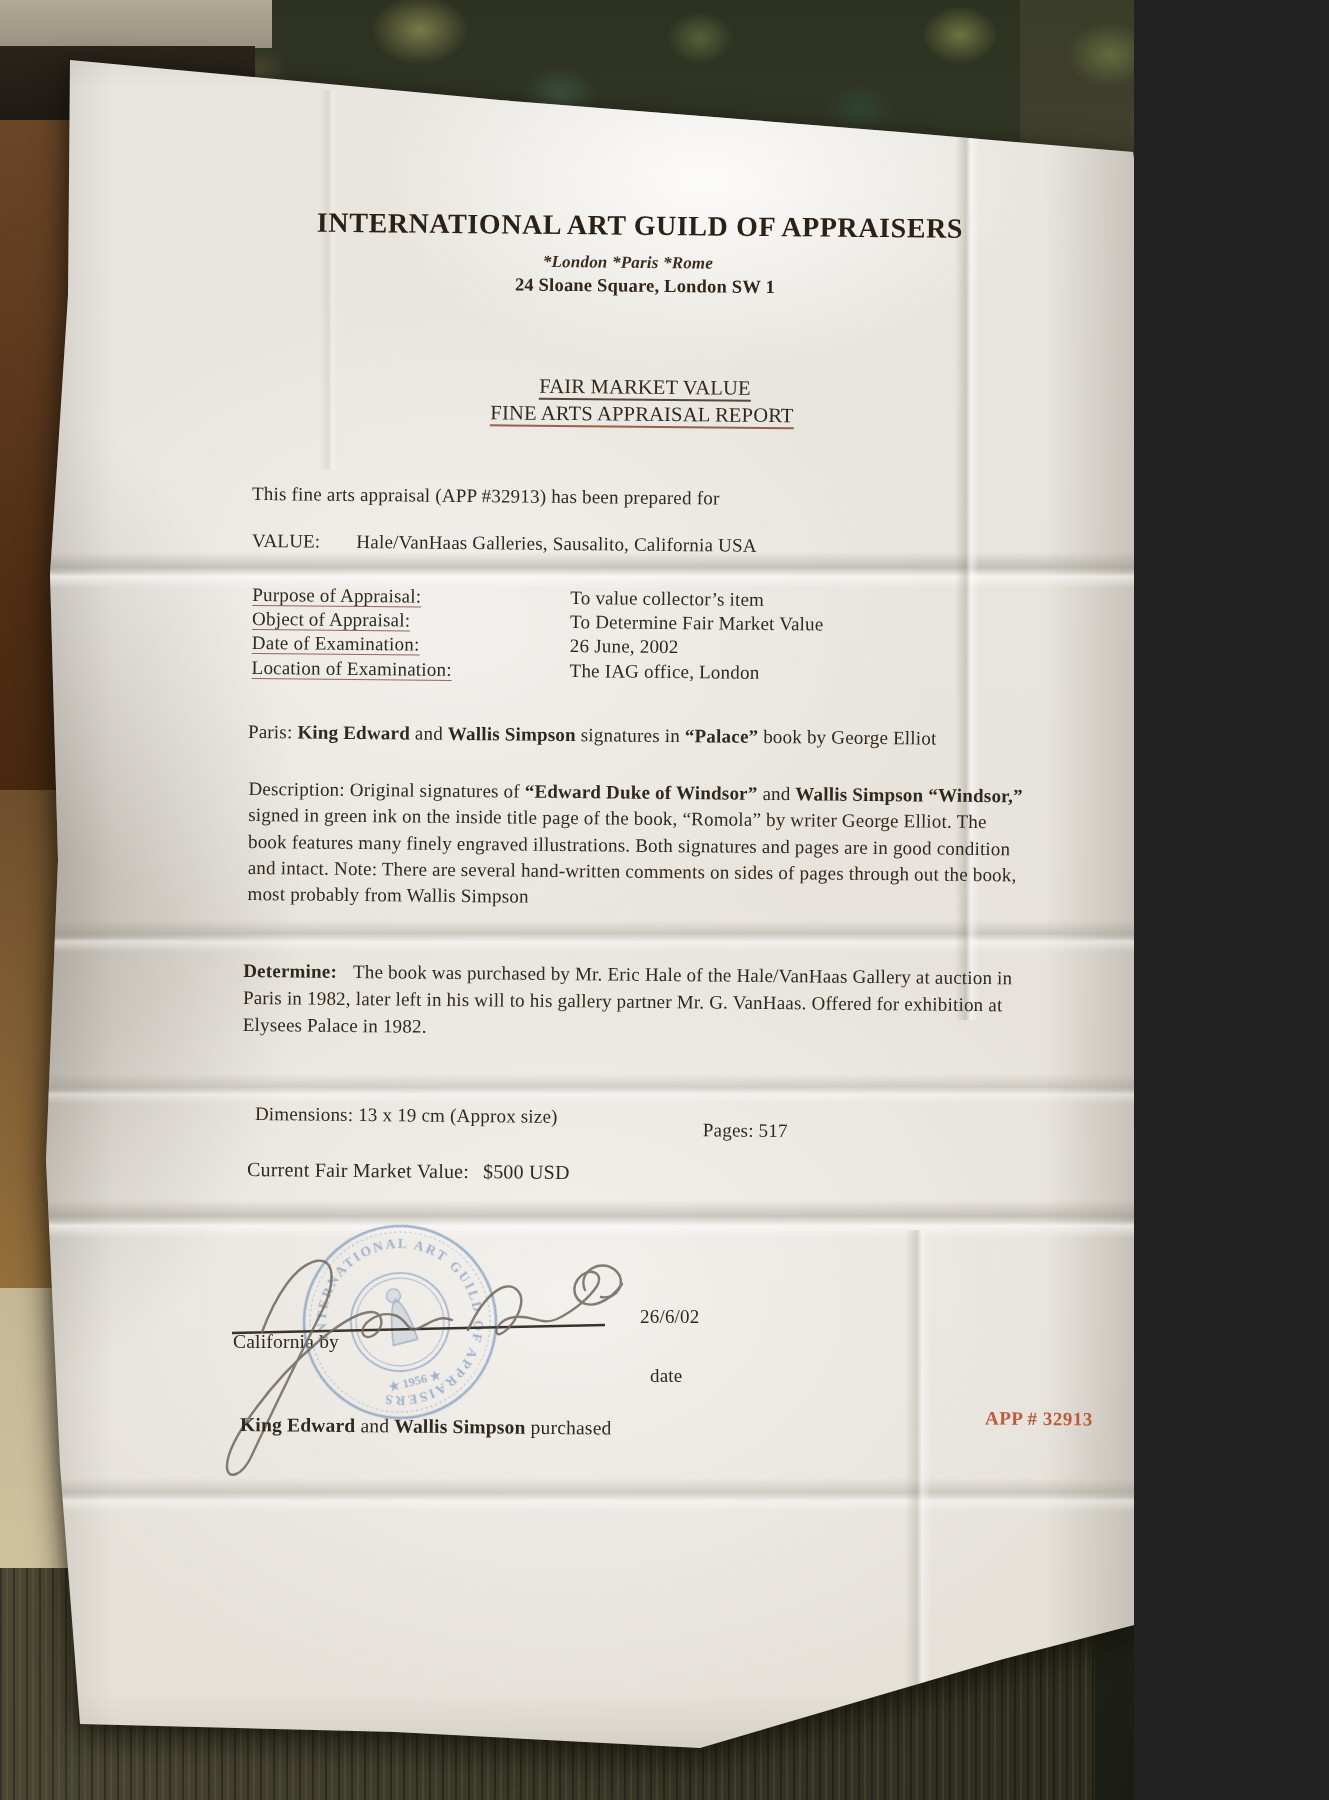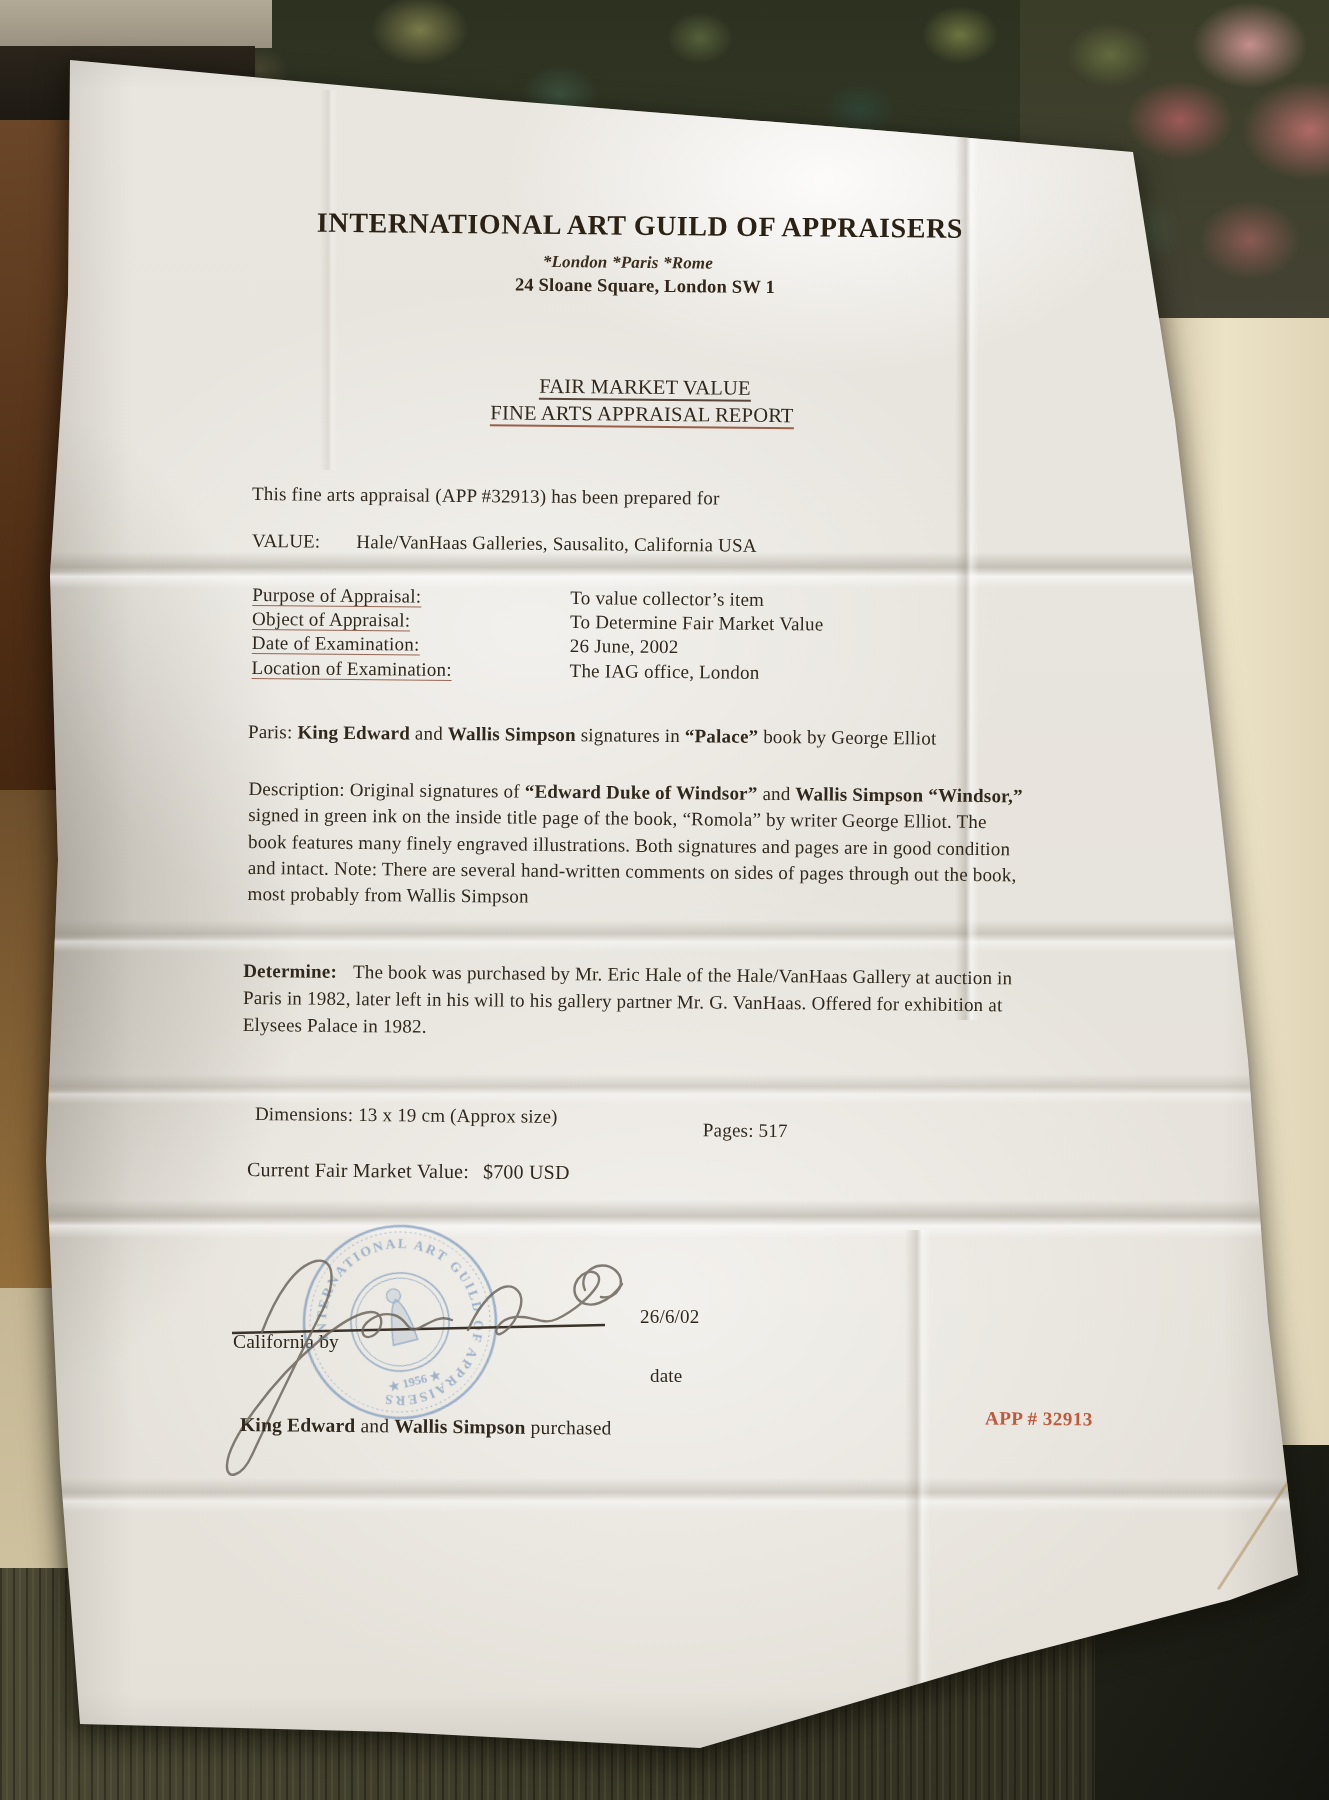--- a/index.html
+++ b/index.html
@@ -1,16 +1,16 @@
 <!DOCTYPE html>
 <html><head>
 <meta charset="utf-8">
 <style>
   html,body{margin:0;padding:0;background:#222;}
-  .photo{position:relative;width:1329px;height:1800px;overflow:hidden;
+  .photo{position:relative;width:1134px;height:1800px;overflow:hidden;
          font-family:"Liberation Serif",serif;background:#3c3a28;}
 
   
   .bg-carpet{position:absolute;inset:0;
     background-image:
       repeating-linear-gradient(90deg, rgba(10,10,5,.35) 0 2px, transparent 2px 6px,
         rgba(130,125,85,.18) 6px 8px, transparent 8px 13px),
       linear-gradient(100deg,#53503a,#3a3827 55%,#2c2b1e);}
   .bg-top{position:absolute;left:0;top:0;width:1329px;height:190px;
     background-image:
@@ -192,21 +192,21 @@
           <span class="b">Determine:</span><span class="refgap">The book was purchased by Mr. Eric Hale of the Hale/VanHaas Gallery at auction in Paris in 1982, later left in his will to his gallery partner Mr. G. VanHaas. Offered for exhibition at Elysees Palace in 1982.</span>
         </div>
 
         <div class="tblock dims-row tilt">
           <span>Dimensions: 13 x 19 cm (Approx size)</span>
           <span class="pages">Pages: 517</span>
         </div>
 
         <div class="tblock fmv-row tilt">
           <span class="lbl">Current Fair Market Value:</span>
-          <span class="val">$700 USD</span>
+          <span class="val">$500 USD</span>
         </div>
 
         <div class="tblock appraised">California by</div>
         <div class="tblock date-val">26/6/02</div>
         <div class="tblock date-lbl">date</div>
 
         <svg class="stamp-svg" width="214" height="214" viewBox="0 0 214 214">
           <defs>
             <path id="ringpath" d="M107,107 m-74,0 a74,74 0 1,1 148,0 a74,74 0 1,1 -148,0"></path>
           </defs>

